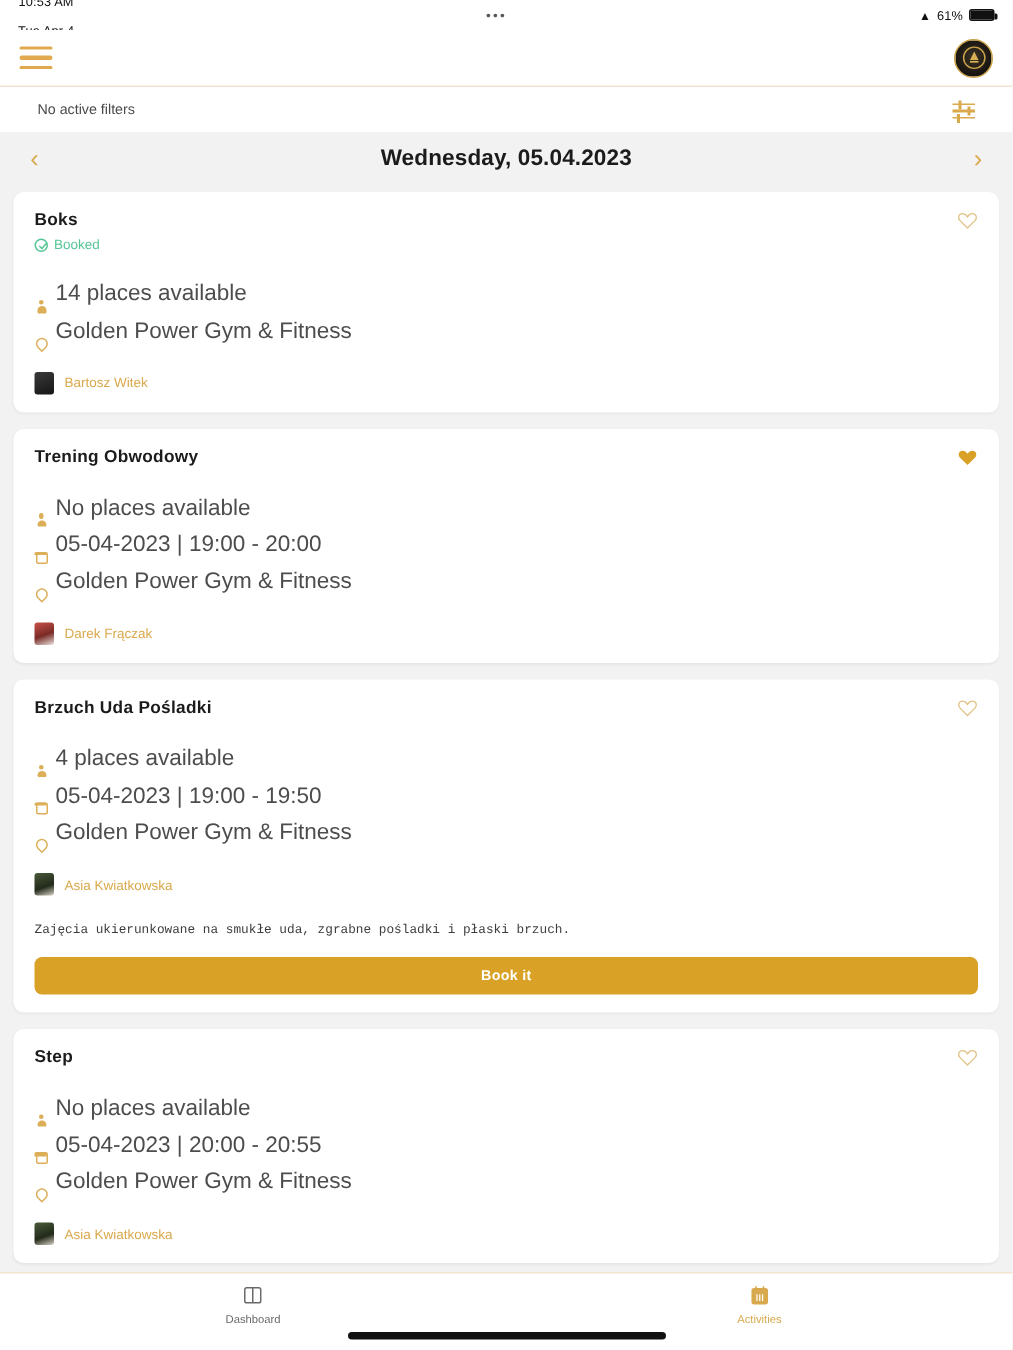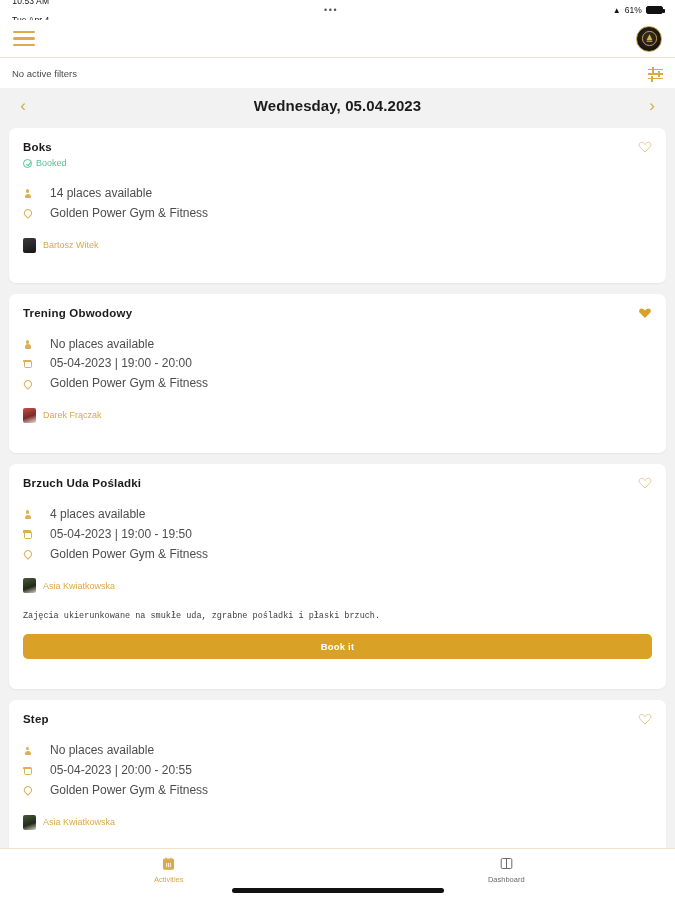--- a/index.html
+++ b/index.html
@@ -56,21 +56,21 @@
     display: flex; align-items: center; justify-content: center;
     color: #d9b152; font-size: 11px; font-weight: bold;
     overflow: hidden;
   }
 
   
   .filterbar {
     height: 30px; flex: 0 0 30px;
     background: #ffffff;
     display: flex; align-items: center; justify-content: space-between;
-    padding: 0 12px;
+    padding: 0 25px;
   }
   .filter-text { font-size: 9.5px; color: #4a4a4a; }
   .filter-icon { width: 15px; height: 13px; position: relative; cursor: pointer; }
   .filter-icon i { position: absolute; background: #d9a94e; display: block; }
   .fi-l1 { left: 0; top: 2px; width: 15px; height: 1.8px; }
   .fi-l2 { left: 0; top: 6.5px; width: 15px; height: 1.8px; }
   .fi-l3 { left: 0; top: 11px; width: 15px; height: 1.8px; }
   .fi-k1 { left: 4px; top: 0; width: 2.4px; height: 6px; }
   .fi-k2 { left: 9.5px; top: 4.5px; width: 2.4px; height: 6px; }
   .fi-k3 { left: 2.5px; top: 9px; width: 2.4px; height: 6px; }
@@ -93,42 +93,42 @@
     flex: 1 1 auto;
     background: #f2f2f2;
     padding: 6px 9px 0 9px;
     overflow: hidden;
   }
 
   .card {
     background: #ffffff;
     border-radius: 7px;
     margin-bottom: 11px;
-    padding: 13px 14px 30px 14px;
+    padding: 13px 14px 12px 14px;
     position: relative;
     box-shadow: 0 1px 2px rgba(0,0,0,.05);
   }
   .card-title { font-size: 11.5px; font-weight: bold; color: #1b1b1b; letter-spacing: .2px; }
   .booked-row { display: flex; align-items: center; gap: 4px; margin-top: 5px; }
   .booked-text { font-size: 9px; color: #56c596; }
   .check-circle {
     width: 9px; height: 9px; border-radius: 50%;
     border: 1px solid #56c596; position: relative; flex: 0 0 9px;
   }
   .check-circle::after {
     content: ""; position: absolute; left: 2.6px; top: 1.2px;
     width: 2.2px; height: 4.2px;
     border-right: 1.1px solid #56c596; border-bottom: 1.1px solid #56c596;
     transform: rotate(40deg);
   }
 
   .meta { margin-top: 16px; }
   .meta-line {
-    display: flex; align-items: center; gap: 18px;
-    font-size: 12px; color: #4d4d4d; line-height: 1.65;
+    display: flex; align-items: flex-end; gap: 5px;
+    font-size: 15px; color: #4d4d4d; line-height: 1.65;
   }
   .mi { width: 9px; flex: 0 0 9px; display: flex; justify-content: center; color: #d9a94e; font-size: 8.5px; }
 
   .icon-person {
     width: 6px; height: 9px; position: relative;
   }
   .icon-person::before {
     content: ""; position: absolute; left: 1.2px; top: 0;
     width: 3.6px; height: 3.6px; border-radius: 50%; background: #dcae57;
   }
@@ -387,38 +387,38 @@
       <span class="heart">
         <svg viewBox="0 0 24 22">
           <path d="M12 20.5 L3.5 12 C0.5 9 2 4 6.2 4 C9 4 11 6 12 7.6 C13 6 15 4 17.8 4 C22 4 23.5 9 20.5 12 Z" fill="none" stroke="#e2c48a" stroke-width="1.6"></path>
         </svg>
       </span>
     </div>
 
   </div>
 
   <div class="tabbar">
+    <div class="tab">
+      <span class="tab-ico">
+        <svg viewBox="0 0 24 24" fill="none" stroke="#6a6a6a" stroke-width="1.6">
+          <rect x="3.5" y="4" width="17" height="16" rx="2"></rect>
+          <line x1="12" y1="4" x2="12" y2="20"></line>
+        </svg>
+      </span>
+      <span class="tab-label">Dashboard</span>
+    </div>
     <div class="tab active">
       <span class="tab-ico">
         <svg viewBox="0 0 24 24" fill="none" stroke="#d9a94e" stroke-width="1.7">
           <rect x="4" y="5" width="16" height="16" rx="2" fill="#d9a94e" stroke="#d9a94e"></rect>
           <line x1="8" y1="2.5" x2="8" y2="6" stroke="#d9a94e"></line>
           <line x1="16" y1="2.5" x2="16" y2="6" stroke="#d9a94e"></line>
           <line x1="9" y1="11" x2="9" y2="18" stroke="#ffffff" stroke-width="1.3"></line>
           <line x1="12" y1="11" x2="12" y2="18" stroke="#ffffff" stroke-width="1.3"></line>
           <line x1="15" y1="11" x2="15" y2="18" stroke="#ffffff" stroke-width="1.3"></line>
         </svg>
       </span>
       <span class="tab-label">Activities</span>
     </div>
-    <div class="tab">
-      <span class="tab-ico">
-        <svg viewBox="0 0 24 24" fill="none" stroke="#6a6a6a" stroke-width="1.6">
-          <rect x="3.5" y="4" width="17" height="16" rx="2"></rect>
-          <line x1="12" y1="4" x2="12" y2="20"></line>
-        </svg>
-      </span>
-      <span class="tab-label">Dashboard</span>
-    </div>
   </div>
 
   <div class="home-indicator"></div>
 </div>
 
 </body></html>

